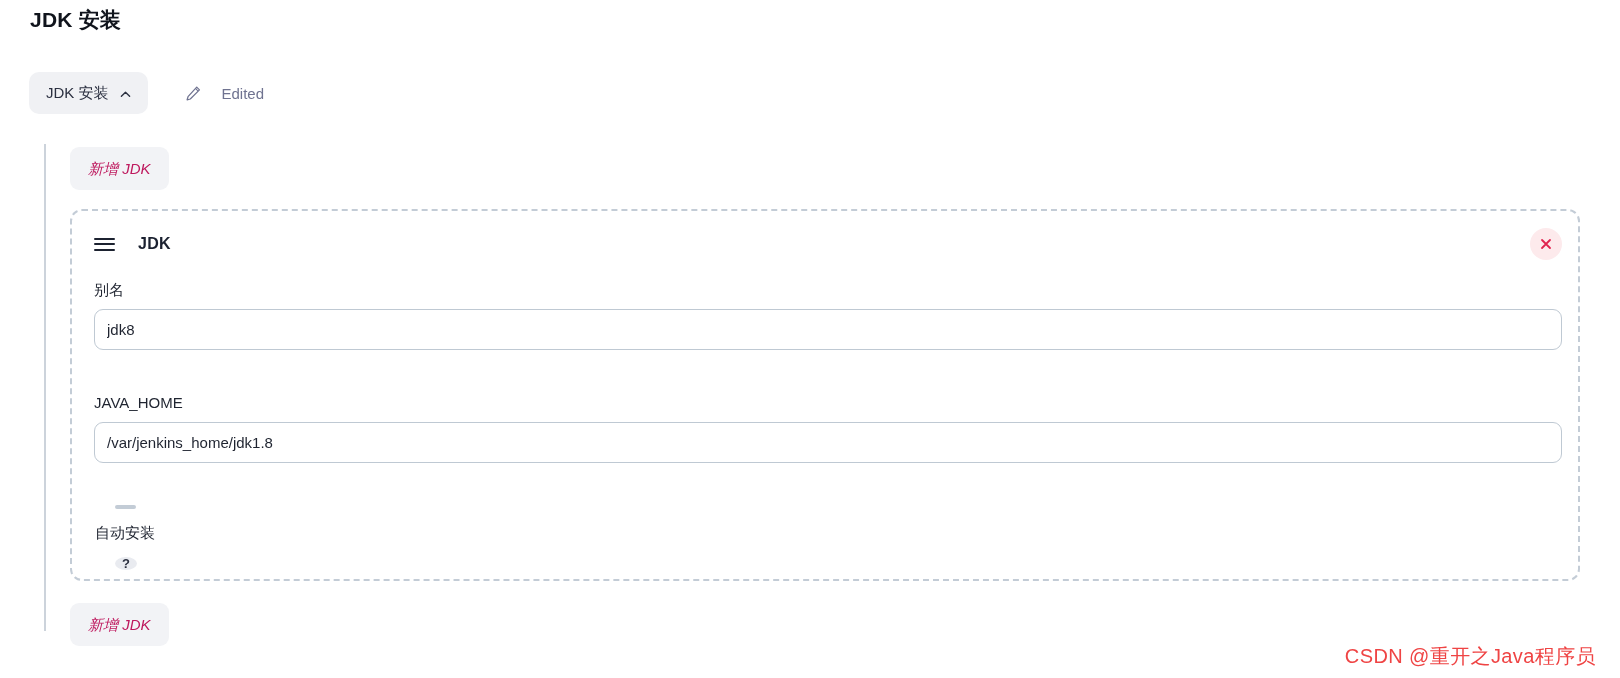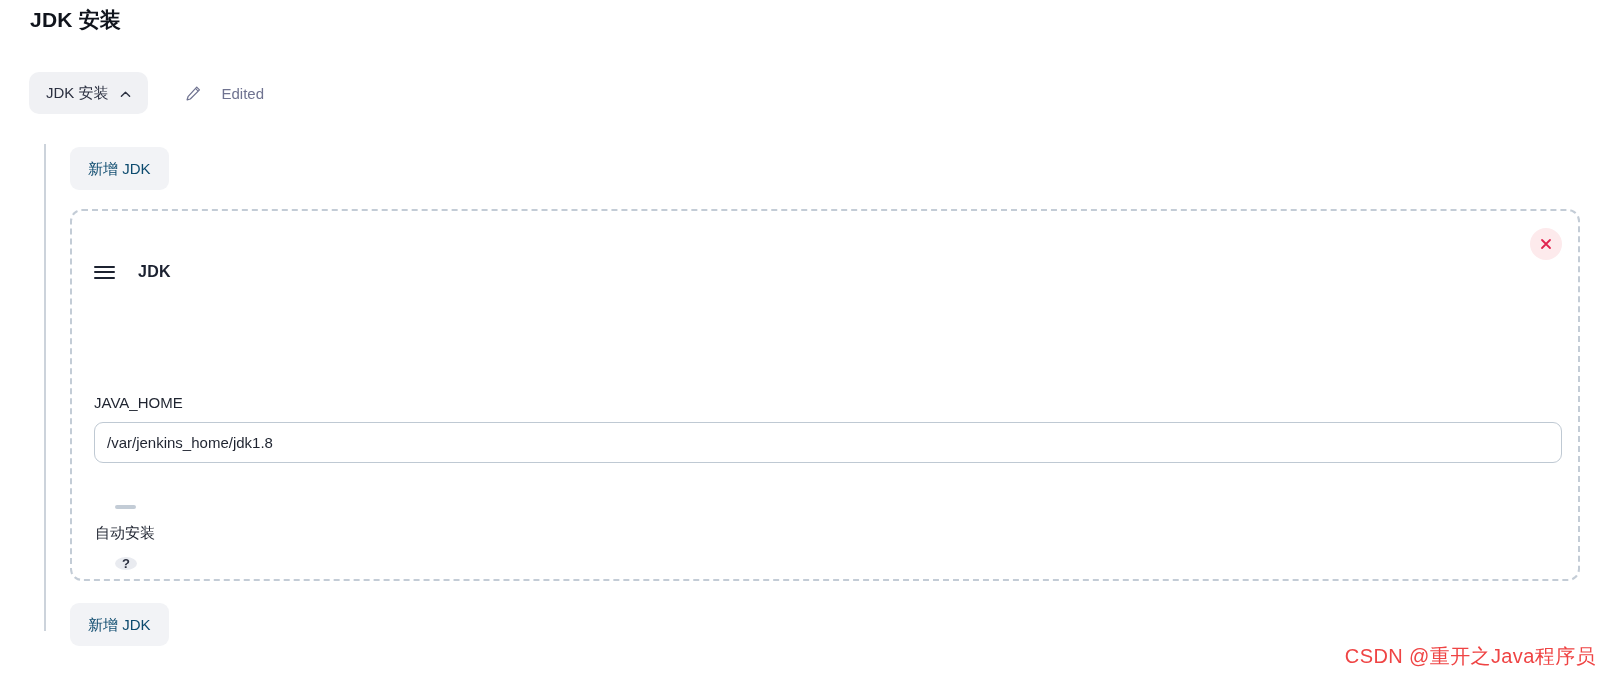--- a/index.html
+++ b/index.html
@@ -85,25 +85,26 @@
   }
 
   
   .add-btn {
     position: absolute;
     background: #f2f3f6;
     border: none;
     border-radius: 9px;
     padding: 12px 18px;
     font-size: 15px;
-    color: #0c4a6e;
+    color: #be185d;
     font-family: inherit;
     cursor: pointer;
     line-height: 19px;
     white-space: nowrap;
+    font-style: italic;
   }
   .add-btn-top { left: 70px; top: 147px; }
   .add-btn-bottom { left: 70px; top: 603px; }
 
   
   .entry-card {
     position: absolute;
     left: 70px;
     top: 209px;
     width: 1510px;
@@ -114,21 +115,20 @@
   }
 
   .entry-header {
     position: absolute;
     left: 22px;
     top: 20px;
     display: flex;
     align-items: center;
     gap: 23px;
     height: 26px;
-    margin-top: 28px;
   }
   .drag-handle {
     display: inline-flex;
     flex-direction: column;
     justify-content: space-between;
     width: 21px;
     height: 13px;
     cursor: grab;
   }
   .drag-handle span {
@@ -291,20 +291,24 @@
   </div>
 
   <button class="remove-btn">
     <span>
       <svg width="14" height="14" viewBox="0 0 14 14" fill="none">
         <path d="M3 3 L11 11 M11 3 L3 11" stroke="#e0234e" stroke-width="1.8" stroke-linecap="round"></path>
       </svg>
     </span>
   </button>
 
+  <div class="field field-alias">
+    <label class="field-label">别名</label>
+    <input class="text-input" type="text" value="jdk8" style="">
+  </div>
 
   <div class="field field-home">
     <label class="field-label">JAVA_HOME</label>
     <input class="text-input" type="text" value="/var/jenkins_home/jdk1.8" style="">
   </div>
 
   <div class="check-row">
     <input class="cbox" type="checkbox" style="">
     <span class="check-label">自动安装</span>
     <span class="help-badge">?</span>

